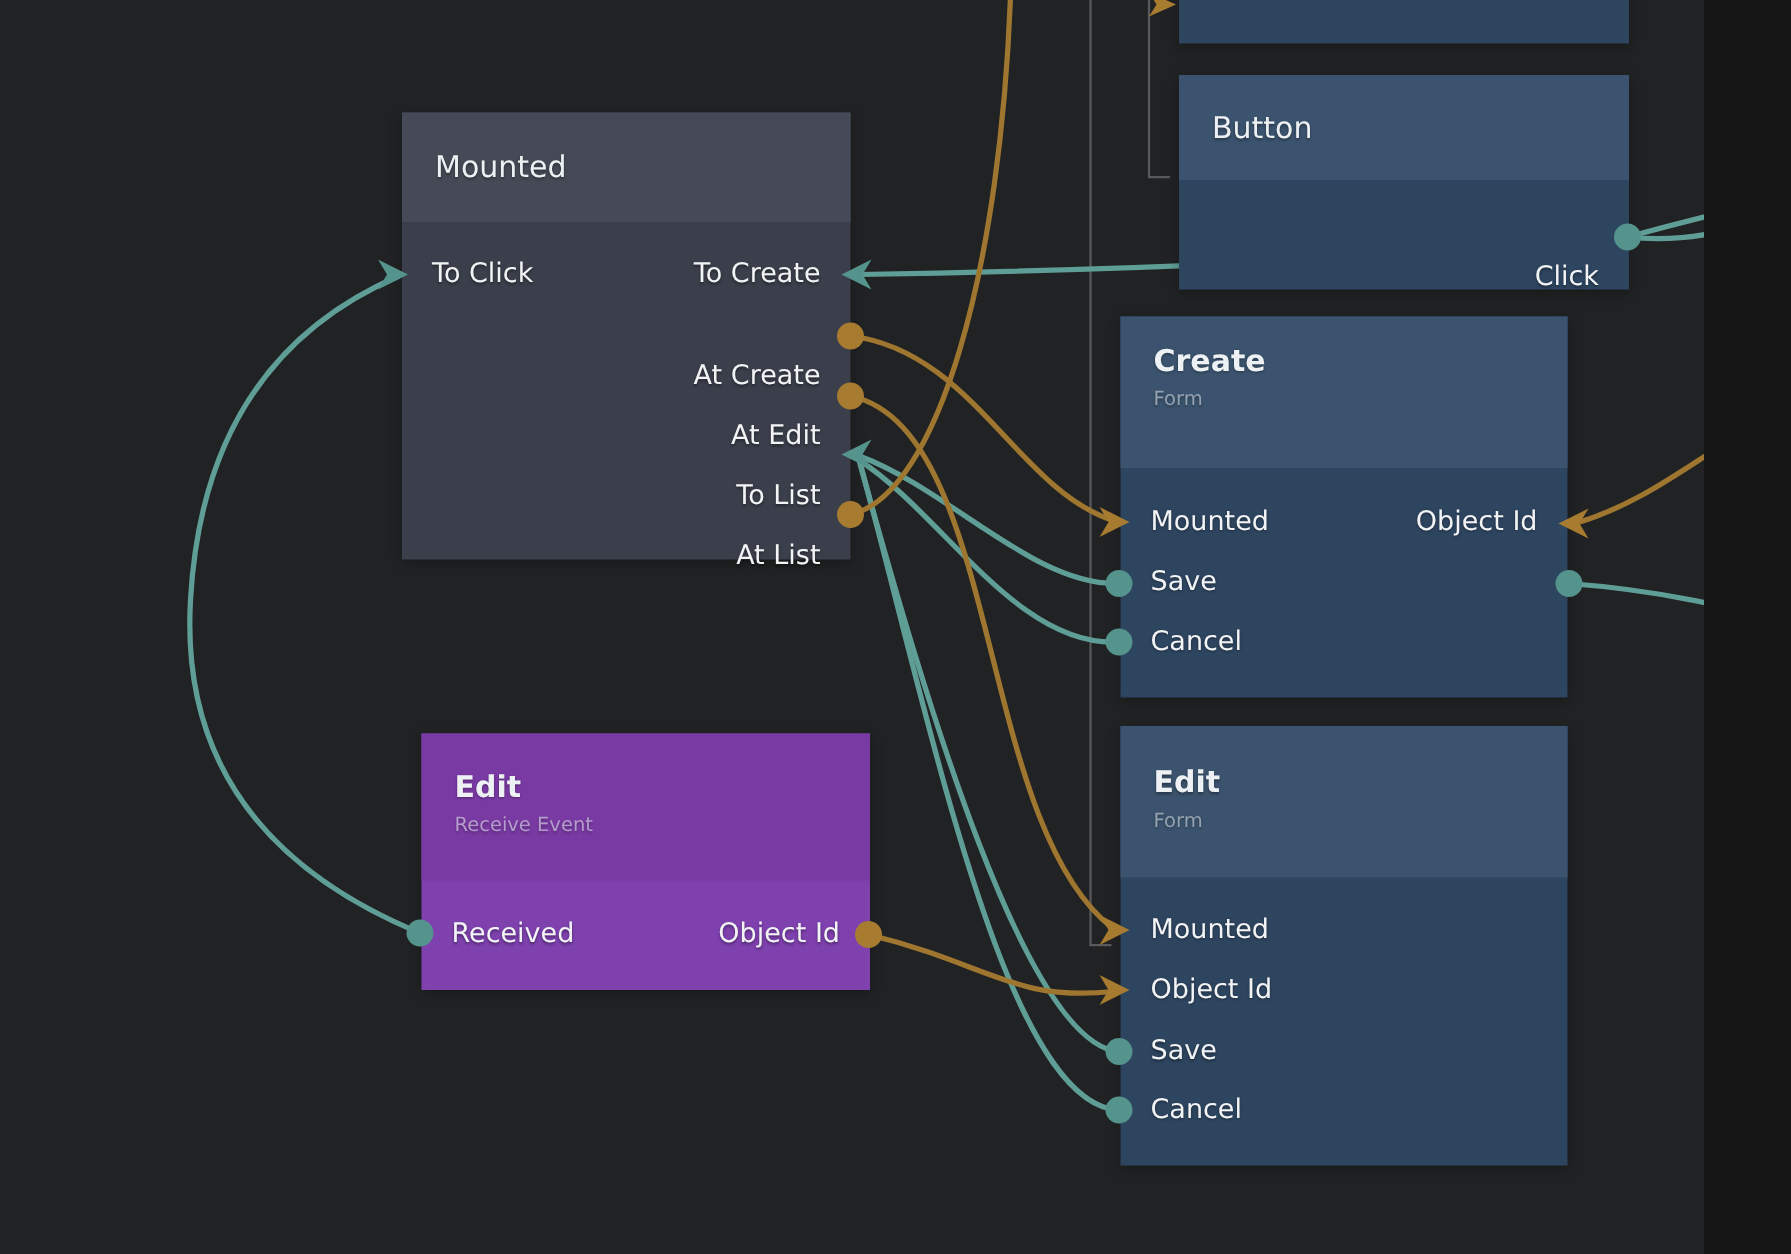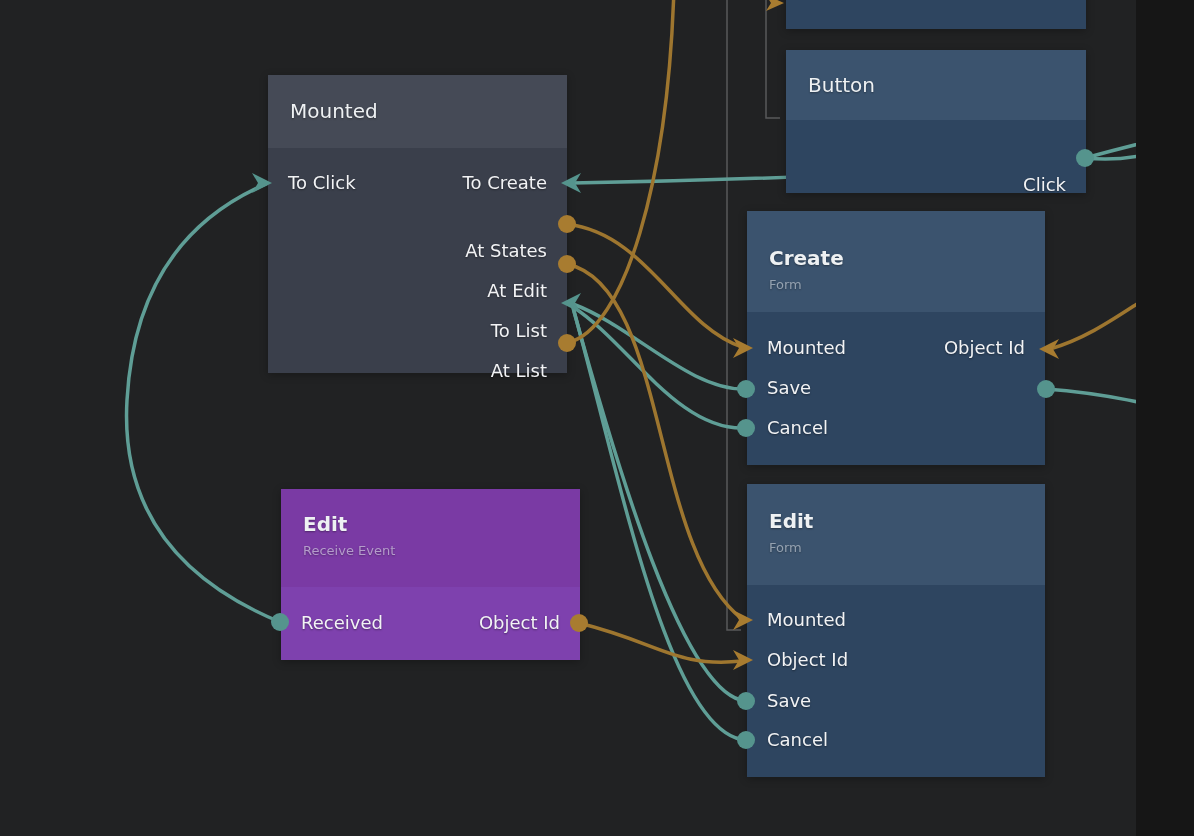--- a/index.html
+++ b/index.html
@@ -95,35 +95,35 @@
 
   <div class="node slate" style="left:268px;top:75px;width:299px;height:298px;">
     <div class="node-header" style="height:73px;">
       <div class="node-title" style="line-height:73px;">Mounted</div>
     </div>
     <div class="port-row both" style="top:95px;">
       <span class="port-label">To Click</span>
       <span class="port-label">To Create</span>
     </div>
     <div class="port-row right" style="top:135px;">
-      <span class="port-label">At States</span>
+      <span class="port-label">At Create</span>
     </div>
     <div class="port-row right" style="top:175px;">
       <span class="port-label">At Edit</span>
     </div>
     <div class="port-row right" style="top:215px;">
       <span class="port-label">To List</span>
     </div>
     <div class="port-row right" style="top:255px;">
       <span class="port-label">At List</span>
     </div>
   </div>
 
   <div class="node blue" style="left:747px;top:211px;width:298px;height:254px;">
-    <div class="node-header" style="height:101px;padding-top:34px;">
+    <div class="node-header" style="height:101px;padding-top:16px;">
       <div class="node-title bold">Create</div>
       <div class="node-subtitle">Form</div>
     </div>
     <div class="port-row both" style="top:124px;">
       <span class="port-label">Mounted</span>
       <span class="port-label">Object Id</span>
     </div>
     <div class="port-row left" style="top:164px;">
       <span class="port-label">Save</span>
     </div>

